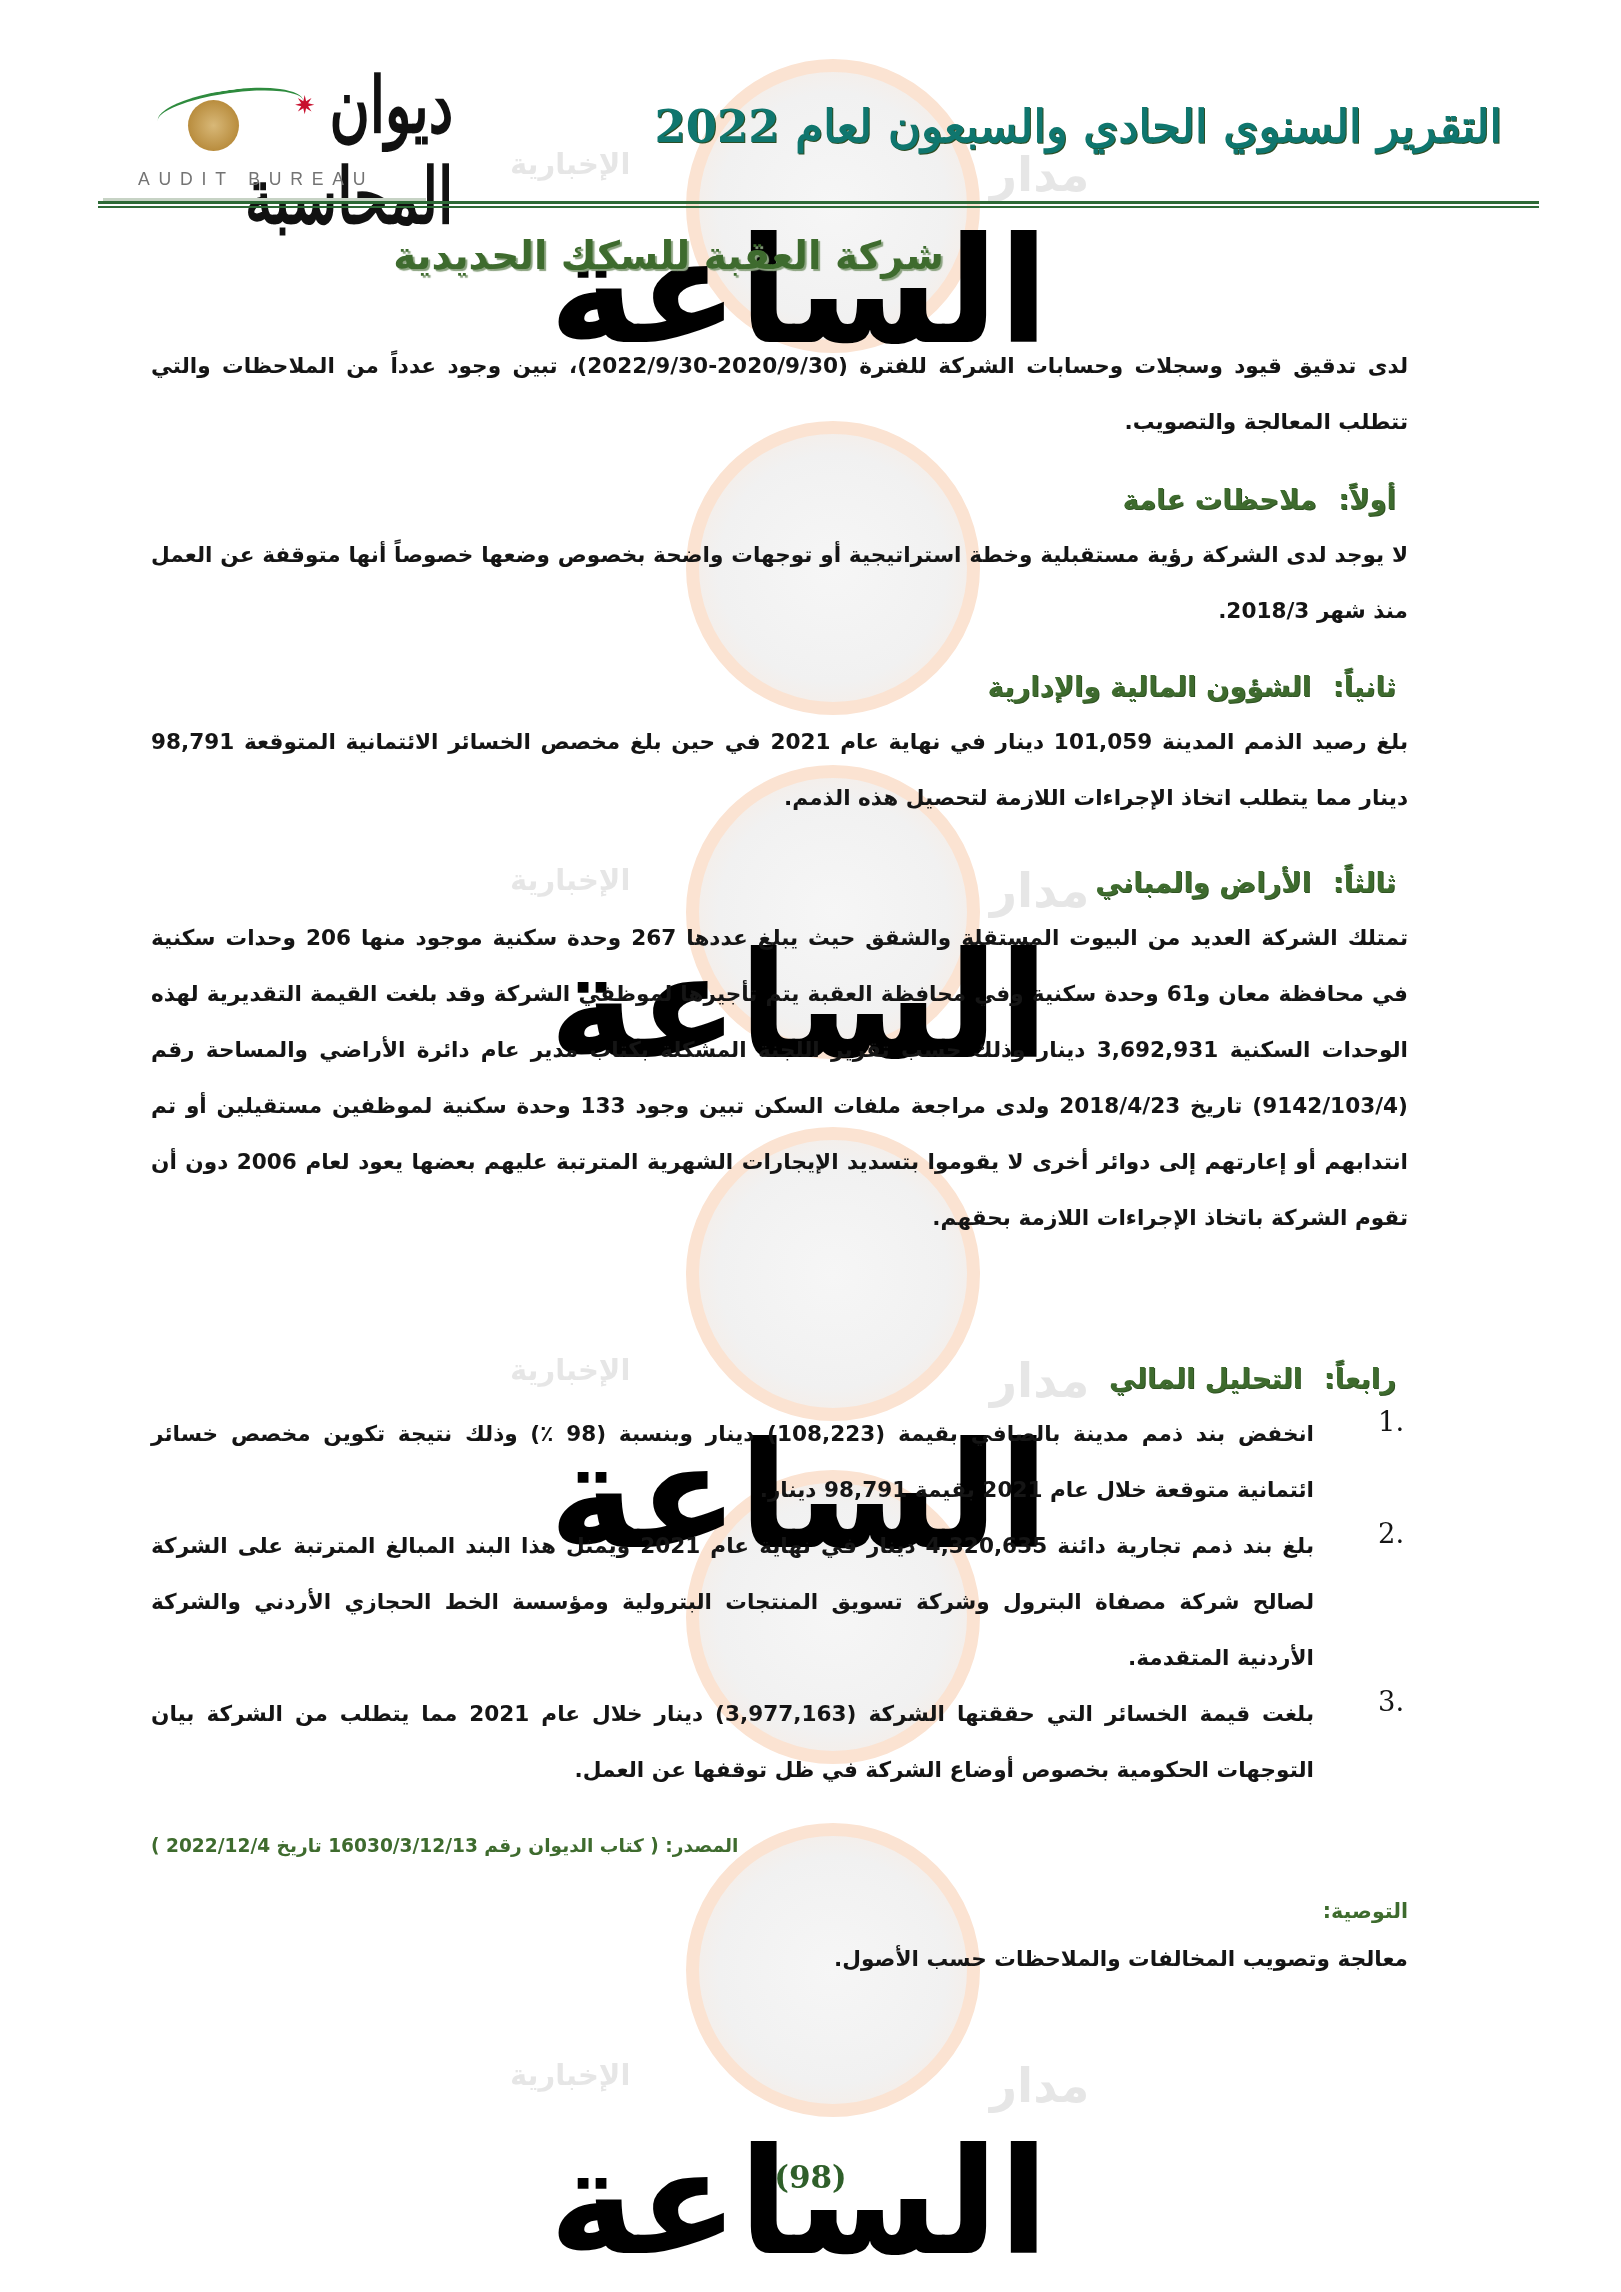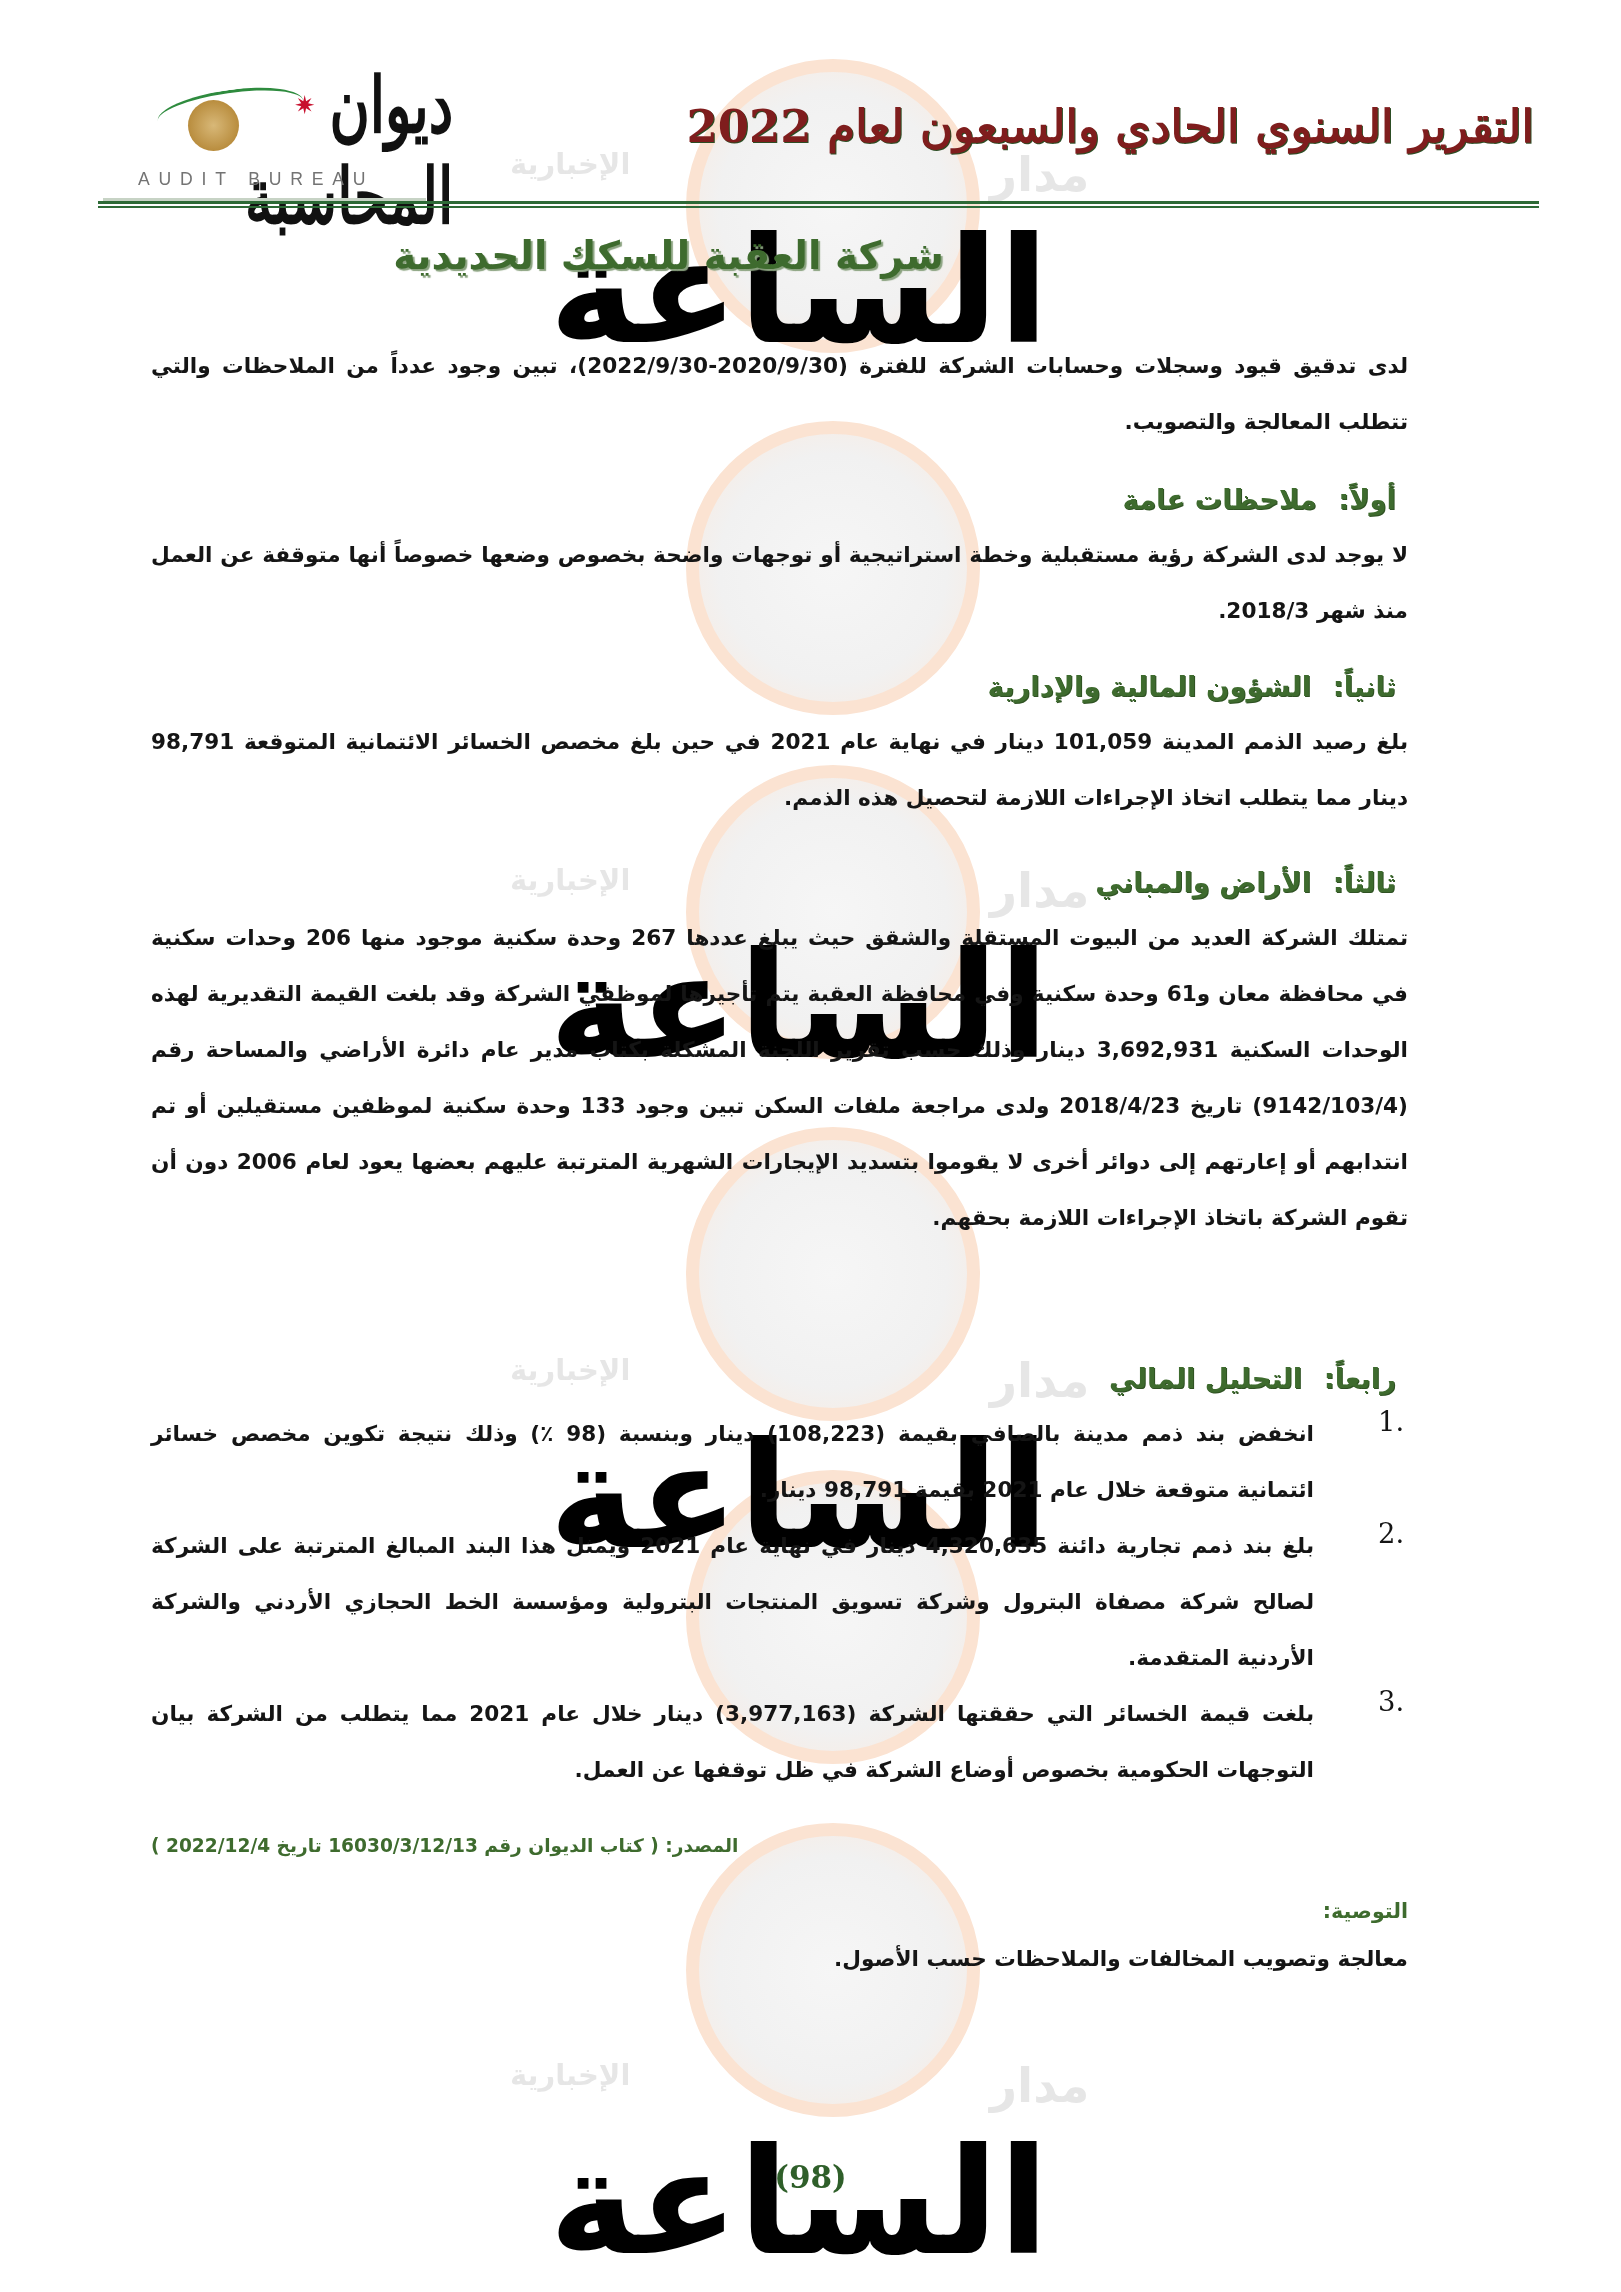--- a/index.html
+++ b/index.html
@@ -32,22 +32,22 @@
     .logo-star { position: absolute; left: 157px; top: 31px; color: #c8102e; font-size: 25.5px; }
     .logo-calli {
       position: absolute; left: 108px; top: 0; font: bold 55px "DejaVu Serif", serif; color: #111;
       direction: rtl; transform: scaleY(1.4); transform-origin: top;
     }
     .logo-en {
       position: absolute; left: 1px; top: 110px; font: 17.6px "Liberation Sans", sans-serif;
       letter-spacing: 8.8px; color: #737373;
     }
     .report-title {
-      position: absolute; right: 5px; top: 61px; direction: rtl;
-      font: bold 45px "DejaVu Serif", serif; color: #7f1d1d;
+      position: absolute; right: 37px; top: 61px; direction: rtl;
+      font: bold 45px "DejaVu Serif", serif; color: #0f766e;
       text-shadow: 1px 1px 0 #2d4d24;
     }
     .header-rule {
       position: absolute; left: 98px; top: 201px; width: 1441px; height: 2.9px;
       background: #2d6a36; z-index: 2;
     }
     .header-rule2 {
       position: absolute; left: 98px; top: 206px; width: 1441px; height: 2px;
       background: #2d6a36; z-index: 2;
     }

